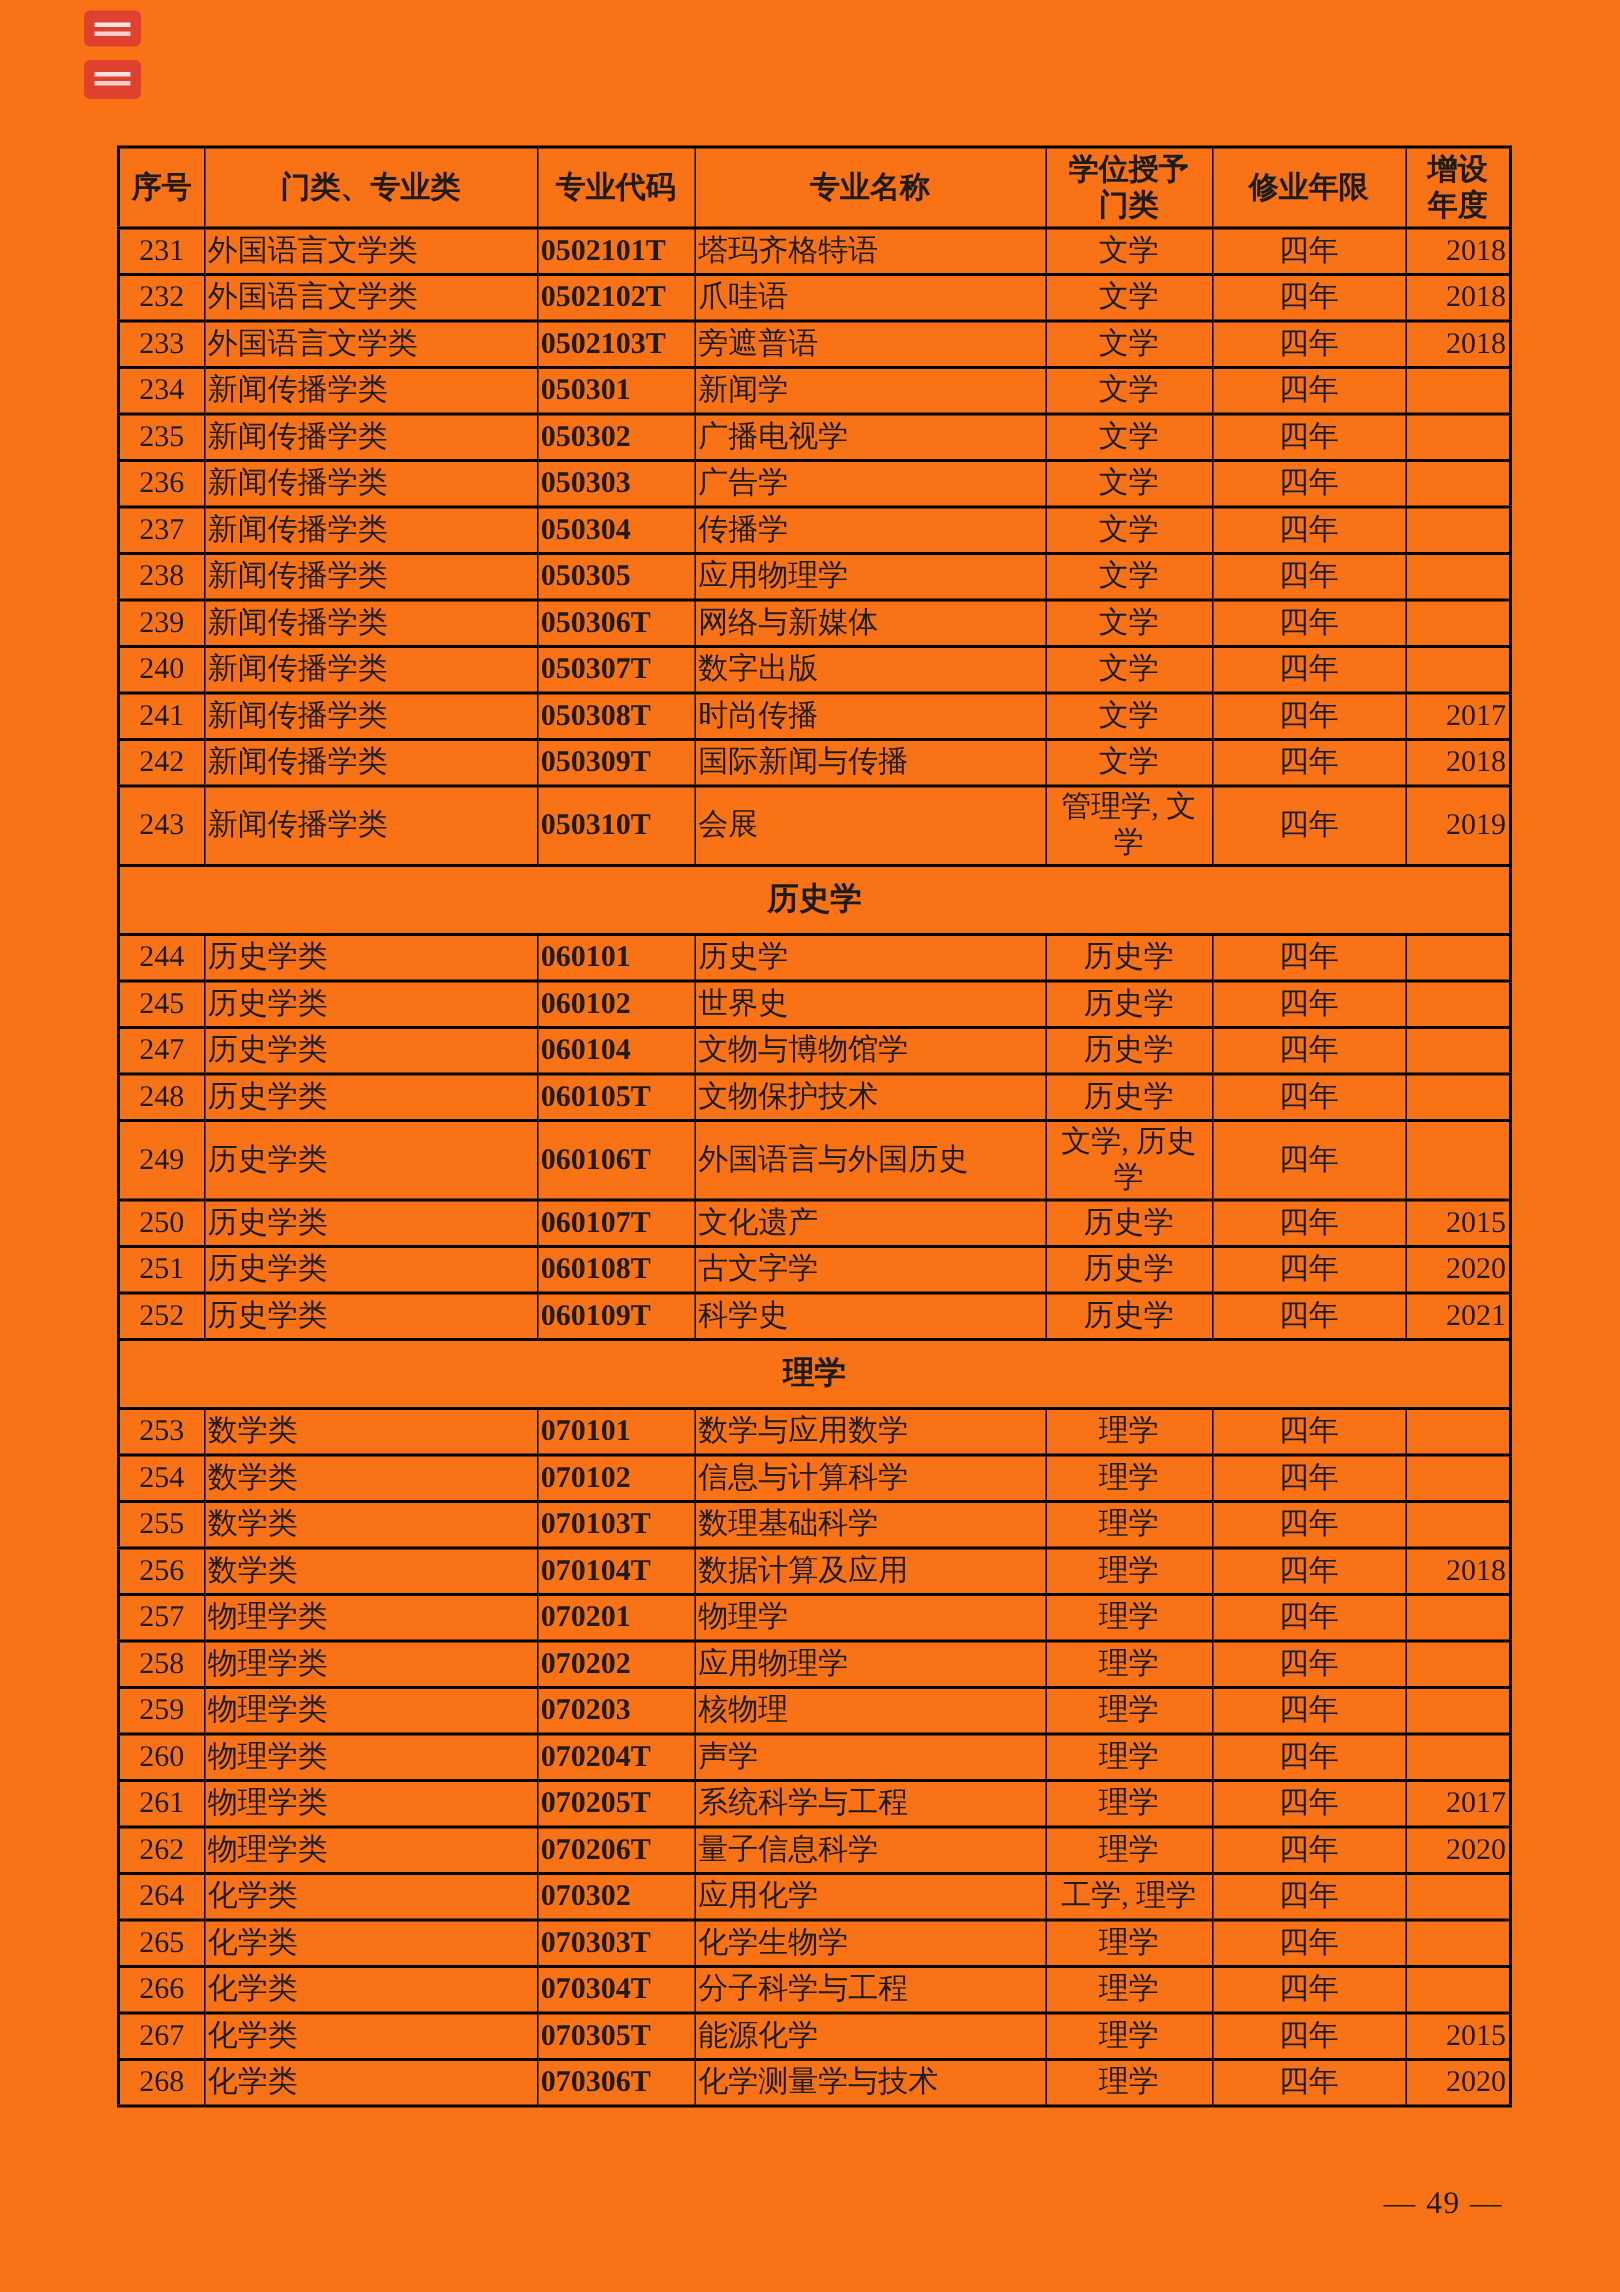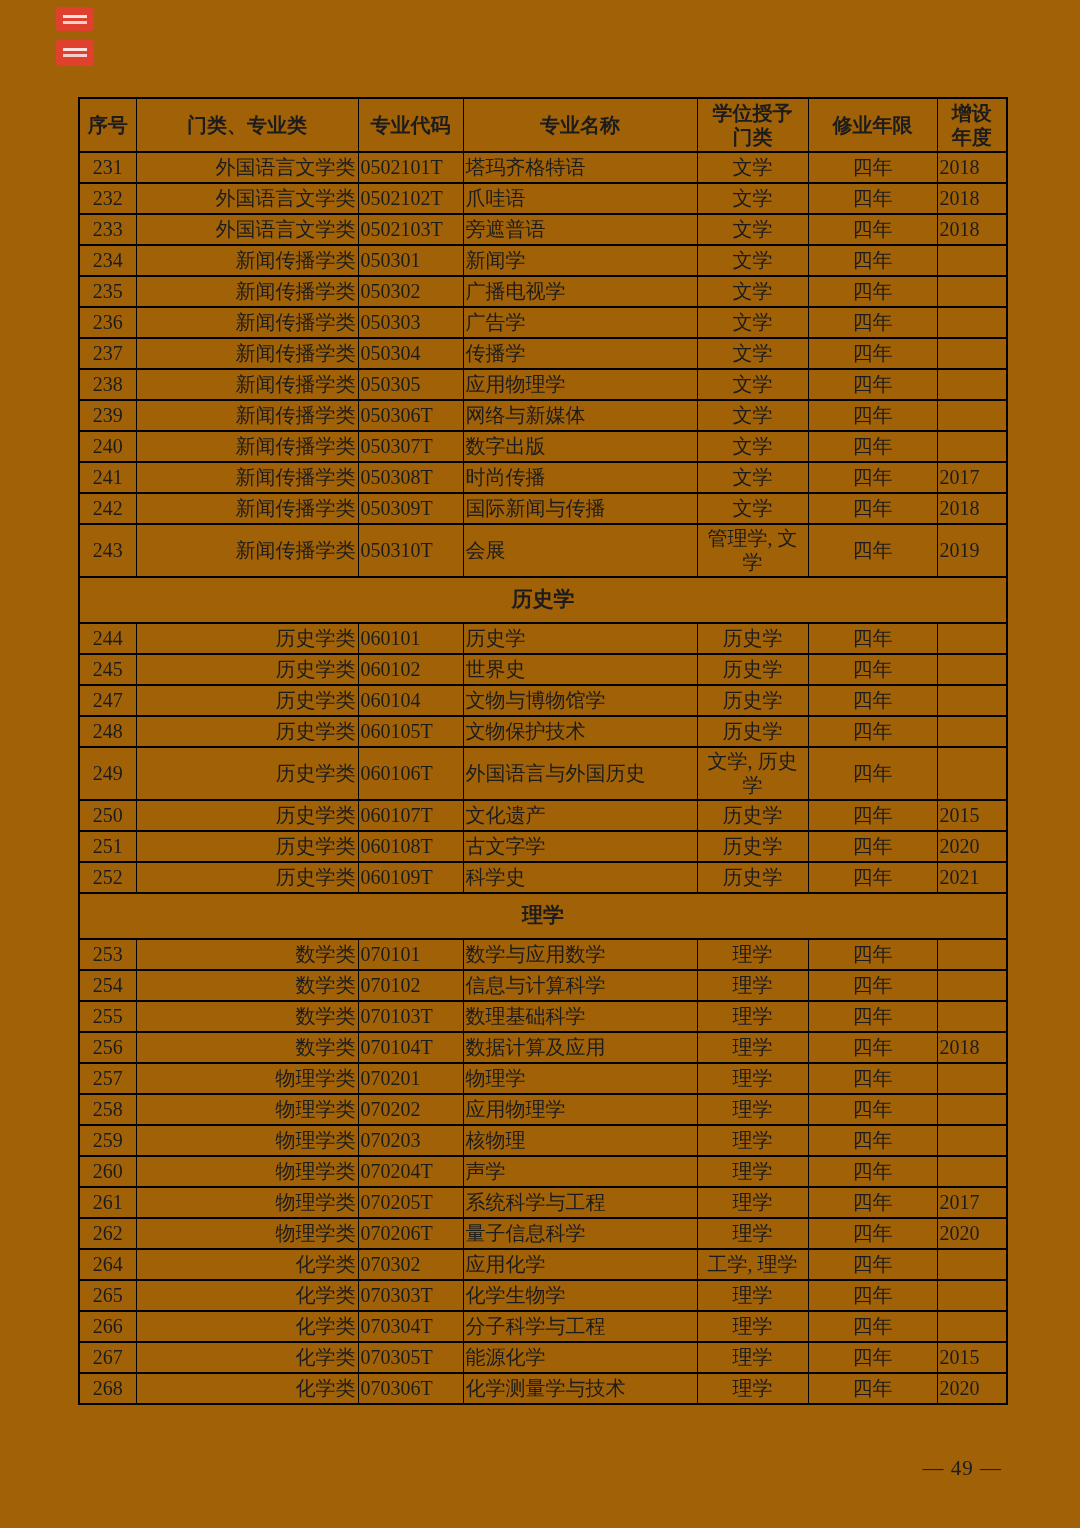--- a/index.html
+++ b/index.html
@@ -8,21 +8,21 @@
     background: #ffffff;
     width: 1080px;
     height: 1528px;
     font-family: "Liberation Serif", "DejaVu Serif", serif;
     color: #1c1c1c;
   }
   .page {
     position: relative;
     width: 1080px;
     height: 1528px;
-    background: #a16207;
+    background: #f97316;
     overflow: hidden;
   }
 
   
   .stamp {
     position: absolute;
     left: 56px;
     width: 38px;
     height: 24px;
     border-radius: 4px;
@@ -62,26 +62,26 @@
     height: 50px;
     font-weight: bold;
     text-align: center;
     vertical-align: middle;
     white-space: pre-line;
     font-size: 20px;
   }
   .catalog td { height: 27px; vertical-align: middle; }
 
   .col-no     { text-align: center; }
-  .col-category { text-align: right; padding-left: 4px; }
-  .col-code   { text-align: left; padding-left: 4px; }
+  .col-category { text-align: left; padding-left: 4px; }
+  .col-code   { text-align: left; padding-left: 4px; font-weight: bold; }
   .col-name   { text-align: left; padding-left: 6px; }
   .col-degree { text-align: center; }
   .col-years  { text-align: center; }
-  .col-added  { text-align: left; }
+  .col-added  { text-align: right; }
 
   tr.section-row td {
     height: 42px;
     text-align: center;
     font-weight: bold;
     font-size: 21px;
   }
 
   .footer-pageno {
     position: absolute;

